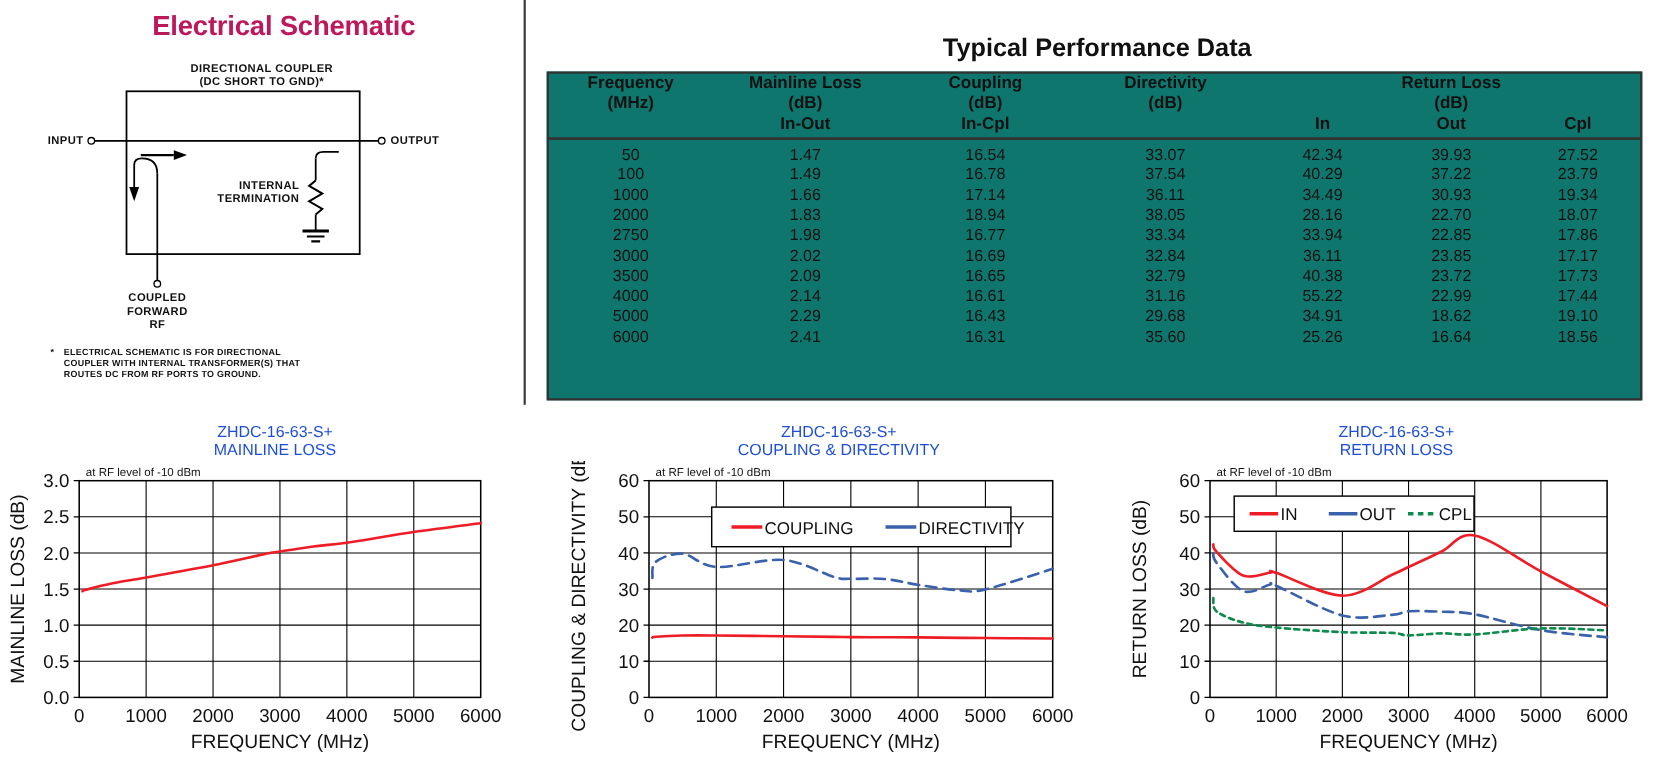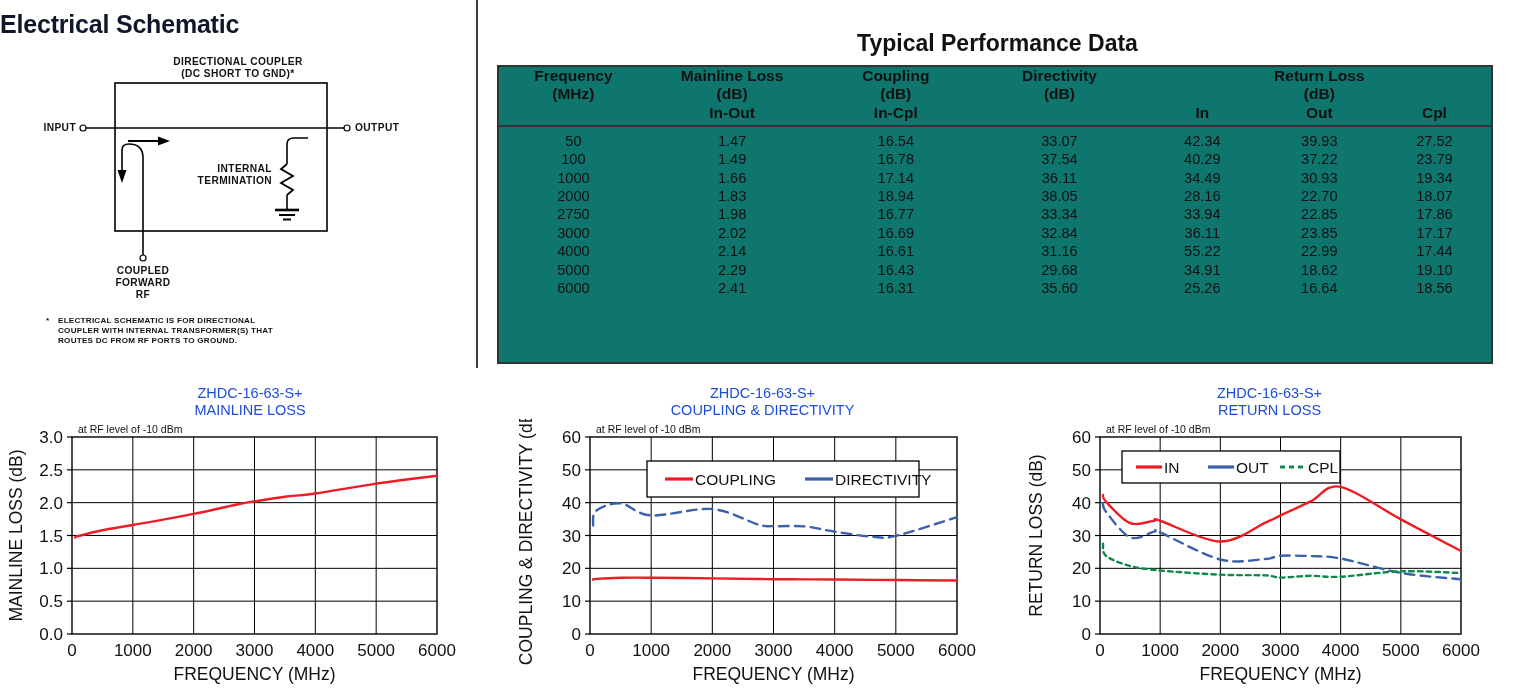--- a/index.html
+++ b/index.html
@@ -17,25 +17,25 @@
   }
   .abs { position: absolute; }
 
   
   #schematic-panel {
     left: 0; top: 0; width: 476px; height: 380px;
   }
   #schematic-title {
     position: absolute;
     left: 0; top: 10px; width: 516px;
-    text-align: left;
+    text-align: center;
     font-size: 25px;
     font-weight: bold;
     letter-spacing: -0.2px;
-    color: #0f172a;
+    color: #be185d;
   }
   #schematic-svg { position: absolute; left: 0; top: 50px; }
 
   
   #panel-divider {
     left: 476px; top: 0; width: 2px; height: 368px;
     background: #3b3b3b;
   }
 
   
@@ -279,20 +279,29 @@
             <td class="col-cl">17.86</td>
           </tr>
           <tr>
             <td class="col-f">3000</td>
             <td class="col-ml">2.02</td>
             <td class="col-cp">16.69</td>
             <td class="col-dr">32.84</td>
             <td class="col-in">36.11</td>
             <td class="col-ot">23.85</td>
             <td class="col-cl">17.17</td>
+          </tr>
+          <tr>
+            <td class="col-f">3500</td>
+            <td class="col-ml">2.09</td>
+            <td class="col-cp">16.65</td>
+            <td class="col-dr">32.79</td>
+            <td class="col-in">40.38</td>
+            <td class="col-ot">23.72</td>
+            <td class="col-cl">17.73</td>
           </tr>
           <tr>
             <td class="col-f">4000</td>
             <td class="col-ml">2.14</td>
             <td class="col-cp">16.61</td>
             <td class="col-dr">31.16</td>
             <td class="col-in">55.22</td>
             <td class="col-ot">22.99</td>
             <td class="col-cl">17.44</td>
           </tr>

